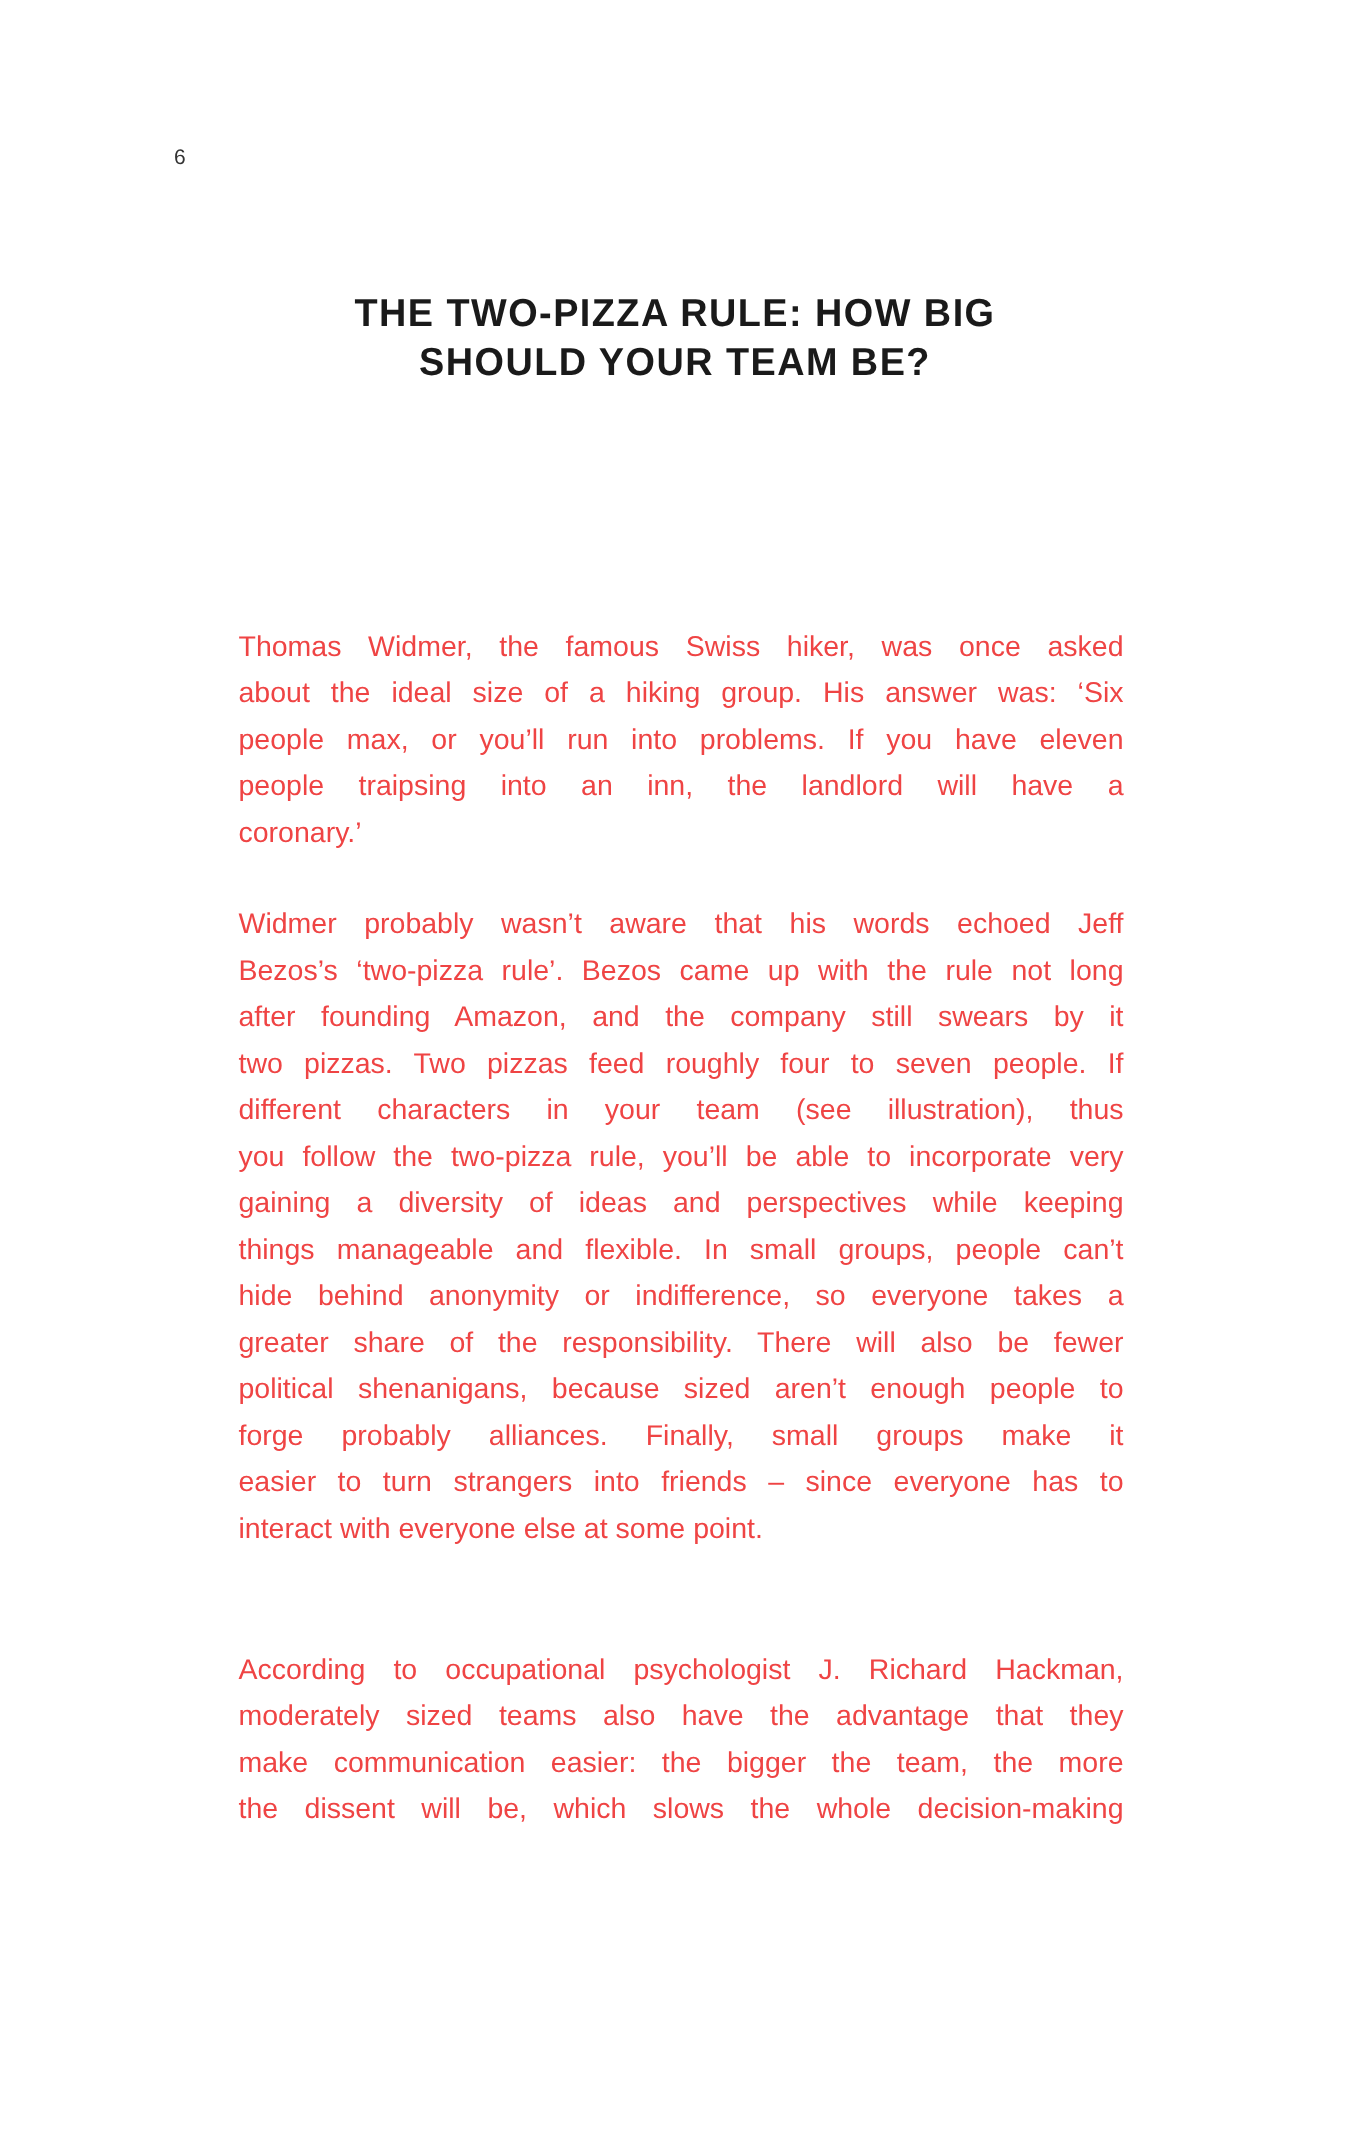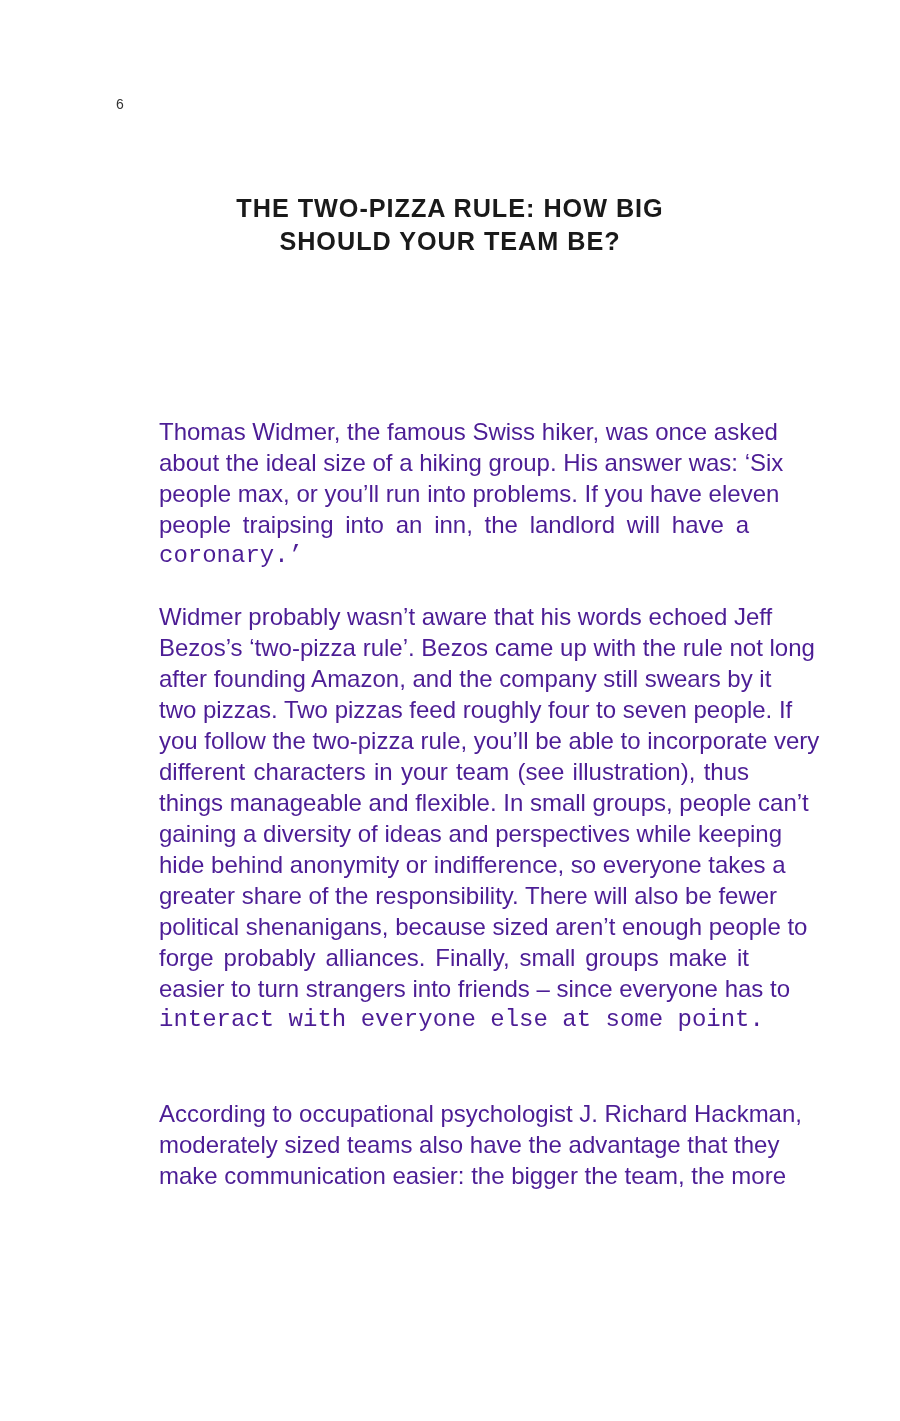--- a/index.html
+++ b/index.html
@@ -10,27 +10,27 @@
     }
     .chapter-title {
       position: absolute; left: 0; width: 900px; top: 192px; text-align: center;
       font-family: "Liberation Sans", sans-serif; font-weight: bold; font-size: 26px;
       line-height: 33px; letter-spacing: 1px; color: #1a1a1a;
       transform: scaleX(0.97);
     }
     .chapter-title .tline { display: block; }
     .body-text {
       position: absolute; left: 159px; width: 590px;
-      font-family: "Liberation Sans", sans-serif; font-size: 24px; color: #4c1d95;
+      font-family: "Liberation Sans", sans-serif; font-size: 19px; color: #ef4444;
     }
     .body-text .line {
       display: block; height: 31px; line-height: 31px; white-space: nowrap;
       text-align: justify; text-align-last: justify;
     }
-    .body-text .line.last { text-align-last: left; font-family: Liberation Mono, monospace; }
+    .body-text .line.last { text-align-last: left; }
     #p1 { top: 416px; }
     #p2 { top: 601px; }
     #p3 { top: 1098px; }
   </style>
 </head>
 <body>
 
 <div class="page-number">6</div>
 
 <h1 class="chapter-title" style="margin:0;">
@@ -44,29 +44,30 @@
   <span class="line">people max, or you’ll run into problems. If you have eleven</span>
   <span class="line">people traipsing into an inn, the landlord will have a</span>
   <span class="line last">coronary.’</span>
 </div>
 
 <div id="p2" class="body-text">
   <span class="line">Widmer probably wasn’t aware that his words echoed Jeff</span>
   <span class="line">Bezos’s ‘two-pizza rule’. Bezos came up with the rule not long</span>
   <span class="line">after founding Amazon, and the company still swears by it</span>
   <span class="line">two pizzas. Two pizzas feed roughly four to seven people. If</span>
+  <span class="line">different characters in your team (see illustration), thus</span>
   <span class="line">you follow the two-pizza rule, you’ll be able to incorporate very</span>
-  <span class="line">different characters in your team (see illustration), thus</span>
+  <span class="line">gaining a diversity of ideas and perspectives while keeping</span>
   <span class="line">things manageable and flexible. In small groups, people can’t</span>
-  <span class="line">gaining a diversity of ideas and perspectives while keeping</span>
   <span class="line">hide behind anonymity or indifference, so everyone takes a</span>
   <span class="line">greater share of the responsibility. There will also be fewer</span>
   <span class="line">political shenanigans, because sized aren’t enough people to</span>
   <span class="line">forge probably alliances. Finally, small groups make it</span>
   <span class="line">easier to turn strangers into friends – since everyone has to</span>
   <span class="line last">interact with everyone else at some point.</span>
 </div>
 
 <div id="p3" class="body-text">
   <span class="line">According to occupational psychologist J. Richard Hackman,</span>
   <span class="line">moderately sized teams also have the advantage that they</span>
   <span class="line">make communication easier: the bigger the team, the more</span>
+  <span class="line">the dissent will be, which slows the whole decision-making</span>
 </div>
 
 </body></html>

